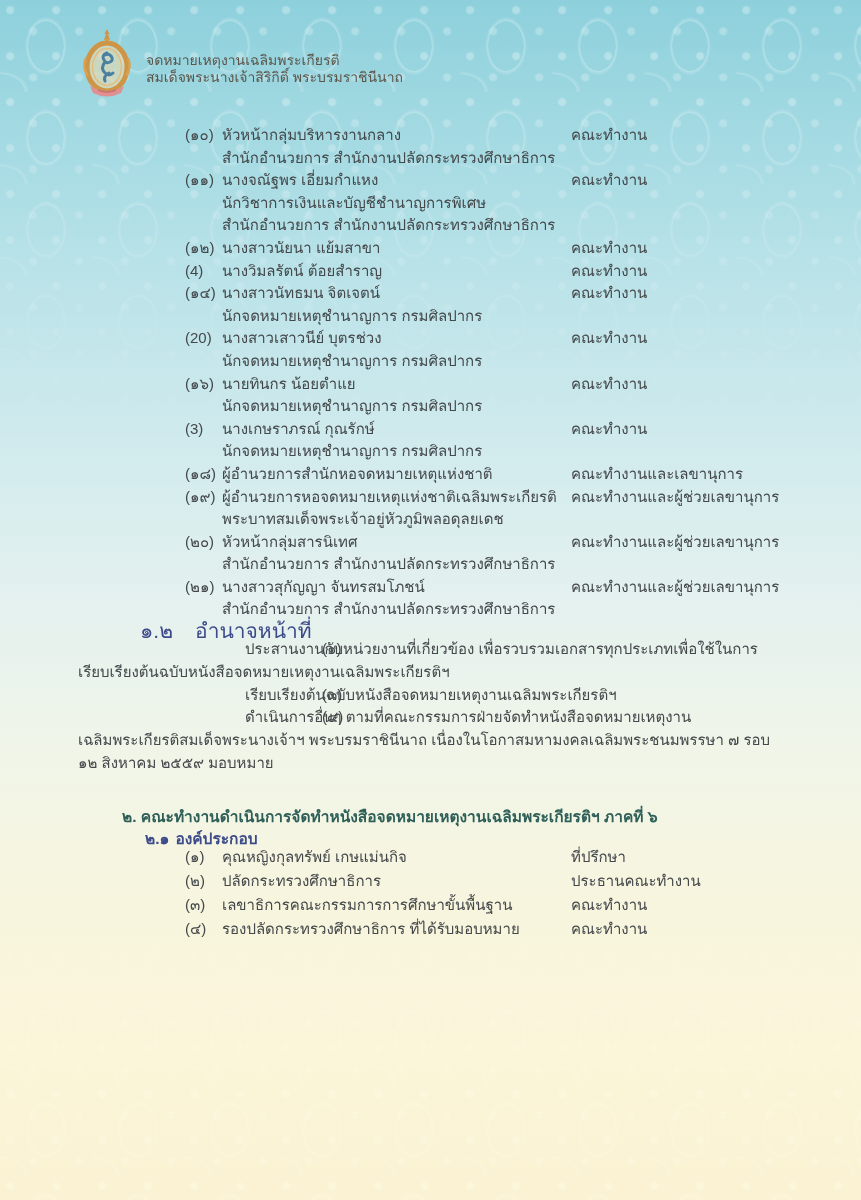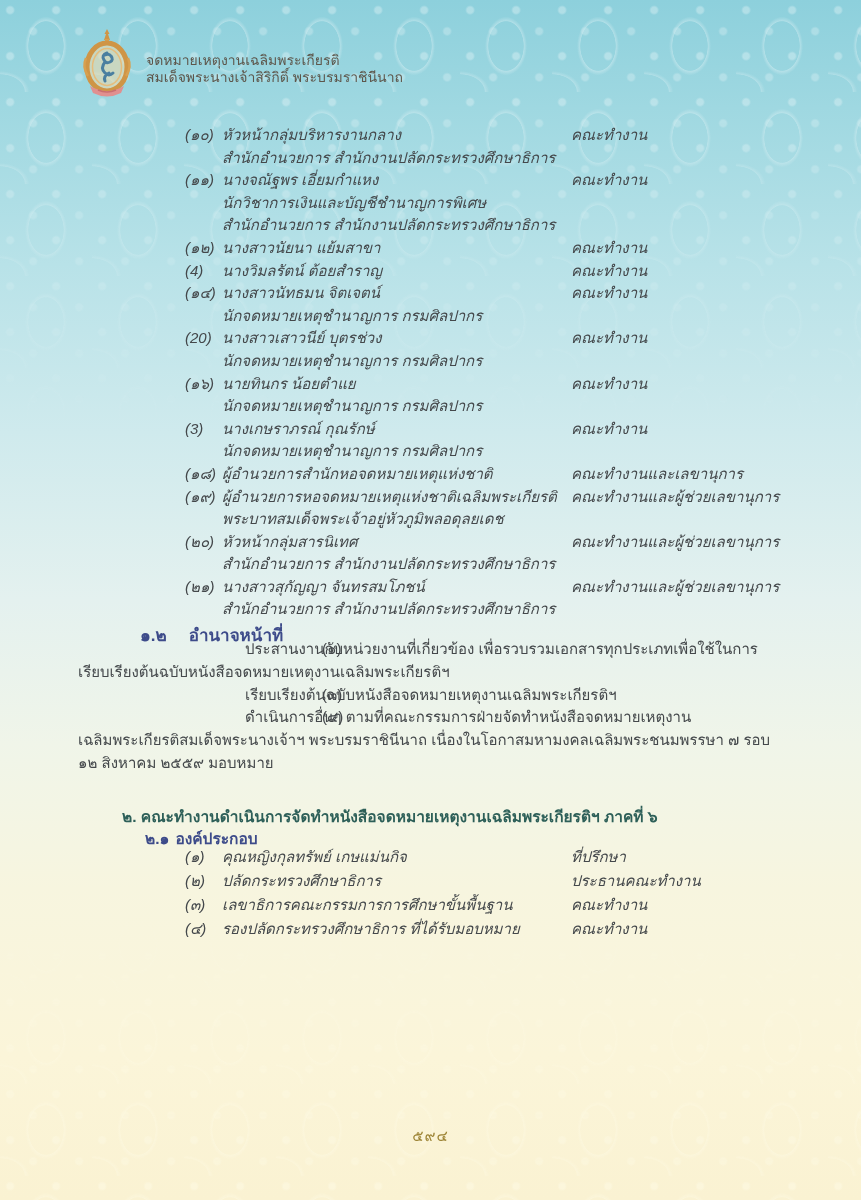--- a/index.html
+++ b/index.html
@@ -35,25 +35,25 @@
             mask-image:linear-gradient(transparent 0%, #000 95%);
   }
   
   .hdr{position:absolute;top:28px;left:78px;display:flex;align-items:flex-start;}
   .emblem{width:58px;height:70px;flex:0 0 auto;}
   .hdr-text{margin:24px 0 8px 10px;color:#5d564b;font-size:14px;line-height:17px;}
   
   .roster{position:absolute;left:0;width:861px;color:#44484b;font-size:15px;}
   #roster1{top:124px;line-height:22.6px;}
   #roster2{top:845px;line-height:24px;}
-  .row{position:relative;padding-left:185px;padding-right:28px;font-style:italic;}
+  .row{position:relative;padding-left:185px;padding-right:28px;}
   .row .num{display:inline-block;width:37px;}
   .row .role{position:absolute;left:571px;top:0;white-space:nowrap;}
   
-  .sec-head{position:absolute;left:140px;top:614px;font-size:17px;font-weight:bold;color:#3d4b8a;margin-top:7px;}
+  .sec-head{position:absolute;left:140px;top:614px;font-size:21px;font-weight:normal;color:#3d4b8a;}
   .sec-head .hnum{display:inline-block;margin-right:22px;}
   #duties{position:absolute;top:638px;left:78px;width:707px;color:#44484b;
           font-size:15px;line-height:22.8px;}
   #duties p{margin:0;text-indent:122px;}
   #duties .dnum{display:inline-block;width:45px;}
   
   .part2-head{position:absolute;left:122px;top:804px;font-size:15.5px;font-weight:bold;color:#2d5f58;}
   .part2-sub{position:absolute;left:145px;top:826px;font-size:15.5px;font-weight:bold;color:#3d4b8a;}
   .part2-sub .hnum{display:inline-block;margin-right:6px;}
   
@@ -239,14 +239,13 @@
         <span class="num">(๓)</span><span class="nm">เลขาธิการคณะกรรมการการศึกษาขั้นพื้นฐาน</span>
         <span class="role">คณะทำงาน</span>
       </div>
 
       <div class="row">
         <span class="num">(๔)</span><span class="nm">รองปลัดกระทรวงศึกษาธิการ ที่ได้รับมอบหมาย</span>
         <span class="role">คณะทำงาน</span>
       </div>
     </div>
 
-  <div class="pageno">๕๙๔</div>
 </div>
 
 </body></html>

